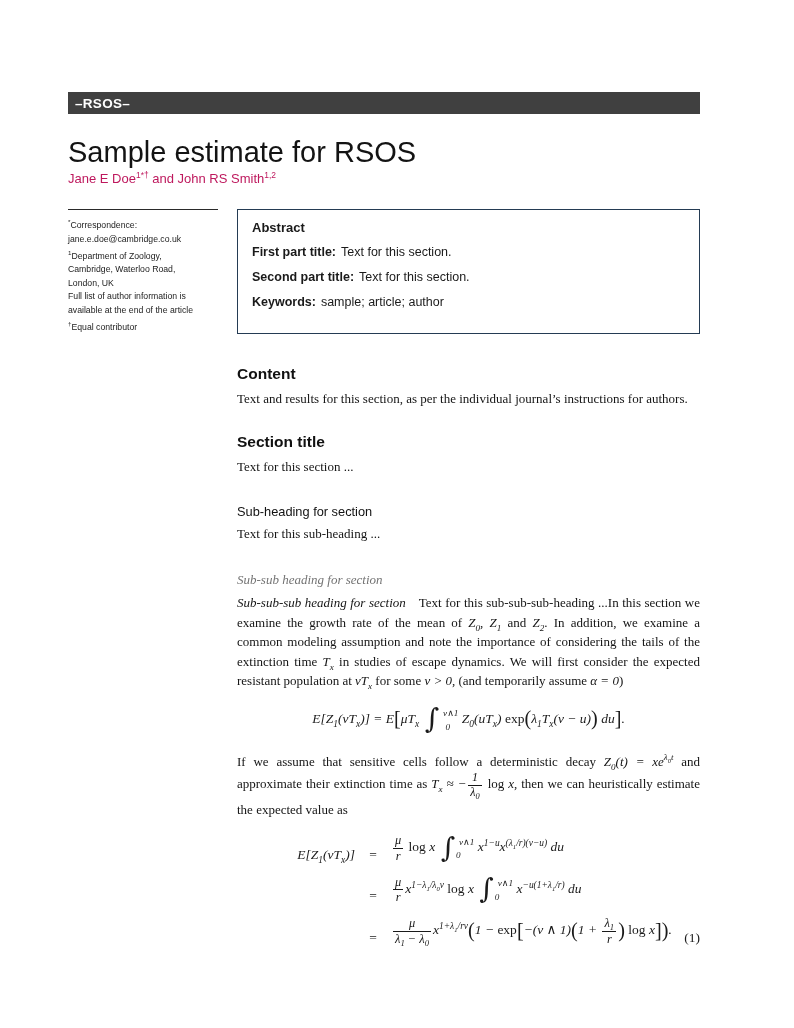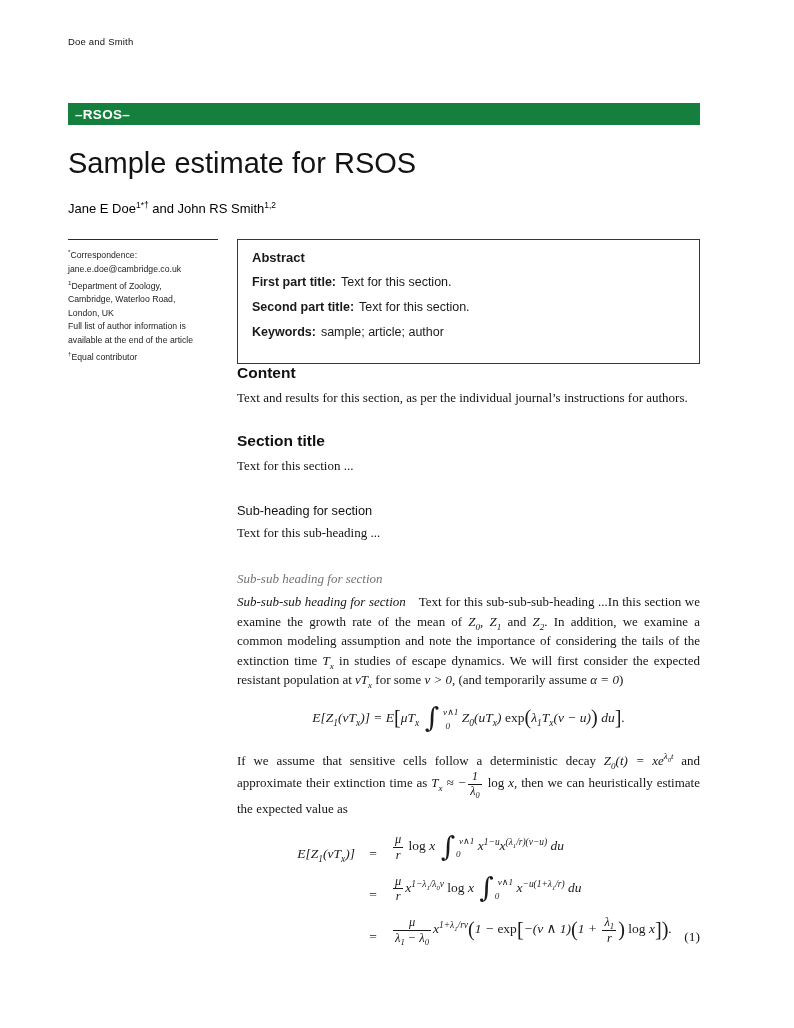--- a/index.html
+++ b/index.html
@@ -10,36 +10,36 @@
   }
   .running-head{font-size:9.5px;letter-spacing:.2px;color:#111;}
   .banner{
     margin-top:56px;height:22px;background:#14365E;display:flex;align-items:center;
   }
   .banner-label{color:#fff;font-weight:bold;font-size:13.5px;padding-left:7px;letter-spacing:.3px;}
   .title{
     margin:20px 0 0 0;font-size:29px;font-weight:400;line-height:36px;color:#131313;
     font-family:"Liberation Sans",sans-serif;
   }
-  .authors{margin-top:19px;font-size:13px;color:#000000;}
+  .authors{margin-top:0;font-size:13px;color:#be185d;}
   .authors sup{font-size:.65em;}
   .twocol{display:flex;margin-top:23px;}
   .sidebar{
     width:150px;flex:0 0 150px;border-top:1px solid #2a2a2a;padding-top:5px;
     font-size:8.7px;line-height:13.4px;color:#1c1c1c;
   }
   .side-line sup{font-size:.72em;}
   .abstract{
     flex:1;margin-left:19px;border:1.5px solid #243B53;box-sizing:border-box;
     padding:10px 14px 12px 14px;
   }
   .abs-title{font-weight:bold;font-size:13px;margin-bottom:9px;}
   .abs-row{font-size:12.5px;margin-top:9px;line-height:16px;}
   .abs-label{font-weight:bold;margin-right:5px;}
-  .main{margin-left:169px;}
+  .main{margin-left:169px;margin-top:31px;}
   .main h2{
     font-family:"Liberation Sans",sans-serif;font-size:15.5px;font-weight:bold;
     margin:24px 0 6px 0;color:#111;
   }
   .main h2.first{margin-top:0;}
   .subhead{
     font-family:"Liberation Sans",sans-serif;font-size:12.8px;font-weight:400;
     margin:28px 0 5px 0;color:#111;
   }
   .subsubhead{
@@ -74,23 +74,22 @@
   .lhs{width:90px;text-align:right;flex:0 0 90px;}
   .eqs{width:36px;text-align:center;flex:0 0 36px;font-style:normal;}
   .rhs{flex:1;text-align:left;}
   .eqtag{margin-left:auto;font-style:normal;padding-left:8px;}
 </style>
 </head>
 <body>
 
 <div class="page">
 
-  <div class="running-head">Doe and Smith</div>
 
-  <div class="banner" style="background: #15803d; color: rgb(255, 255, 255);">
+  <div class="banner" style="background: #404040; color: rgb(255, 255, 255);">
     <span class="banner-label">–RSOS–</span>
   </div>
 
   <h1 class="title">Sample estimate for RSOS</h1>
 
   <div class="authors">Jane E Doe<sup>1*†</sup> and John RS Smith<sup>1,2</sup></div>
 
   <div class="twocol">
     <aside class="sidebar">
       <div class="side-line"><sup>*</sup>Correspondence:</div>

